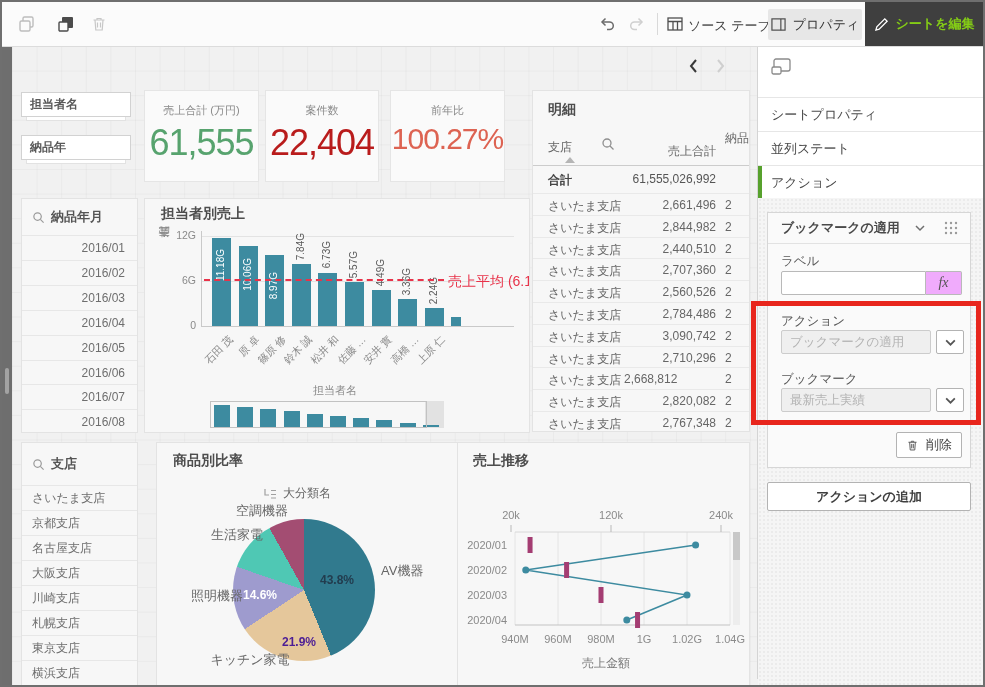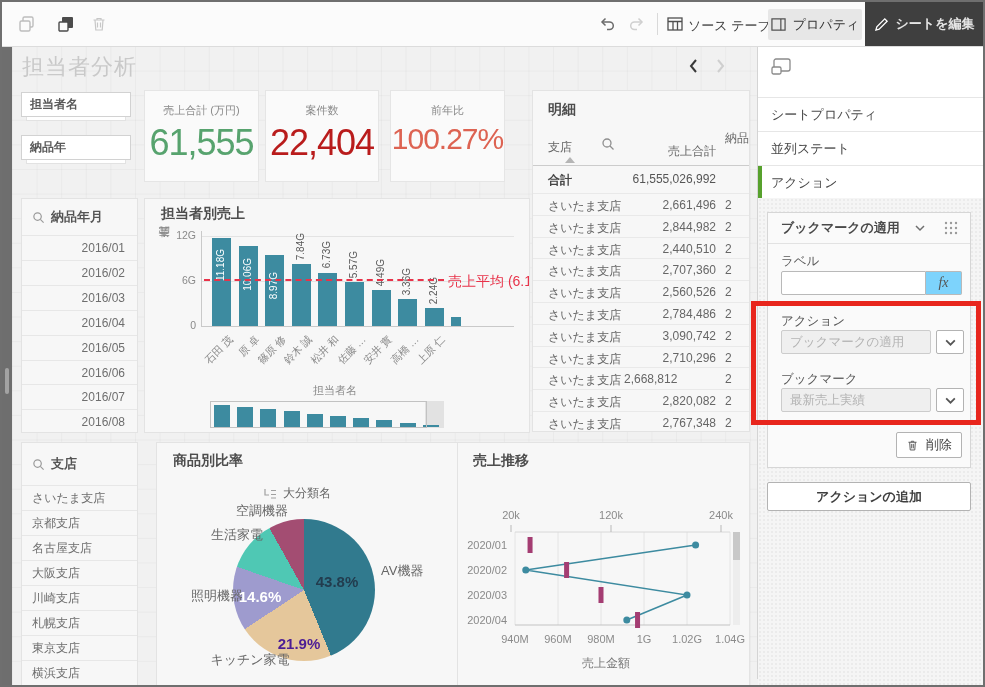--- a/index.html
+++ b/index.html
@@ -6,21 +6,21 @@
   body{font-family:"Liberation Sans","DejaVu Sans",sans-serif;color:#595959;}
   #window{position:relative;width:985px;height:687px;border:2px solid #6f6f6f;box-sizing:border-box;background:#f1f1f1;overflow:hidden;}
   .abs{position:absolute;}
   
   #toolbar{position:absolute;left:0;top:0;width:981px;height:44px;background:#fbfbfb;border-bottom:1px solid #dcdcdc;z-index:5;}
   .tb-icon{position:absolute;width:18px;height:18px;top:13px;}
   .tb-divider{position:absolute;top:11px;width:1px;height:22px;background:#d9d9d9;}
   .tb-label{position:absolute;top:15px;font-size:13px;color:#3f3f3f;white-space:nowrap;}
   .tb-btn{position:absolute;display:flex;align-items:center;justify-content:center;gap:7px;font-size:13px;}
   #btn-props{left:766px;top:7px;width:94px;height:31px;background:#e7e7e7;border-radius:2px;color:#333;}
-  #btn-edit{left:863px;top:0;width:118px;height:44px;background:#3f3f3f;color:#e5e5e5;font-weight:bold;}
+  #btn-edit{left:863px;top:0;width:118px;height:44px;background:#3f3f3f;color:#84cc16;font-weight:bold;}
   
   #left-strip{position:absolute;left:0;top:44px;width:10px;height:641px;background:#6e6e6e;}
   #left-strip .handle{position:absolute;left:3px;top:322px;width:4px;height:26px;background:#a3a3a3;border-radius:2px;}
   #main{position:absolute;left:10px;top:44px;width:745px;height:641px;background:#f1f1f1;
     background-image:linear-gradient(to right,rgba(0,0,0,.032) 1px,transparent 1px),linear-gradient(to bottom,rgba(0,0,0,.032) 1px,transparent 1px);
     background-size:24.6px 24.6px;overflow:hidden;}
   #sheet-title{position:absolute;left:10px;top:6px;font-size:22px;color:#c9c9c9;letter-spacing:1px;}
   .panel{position:absolute;background:#f7f7f7;border:1px solid #e3e3e3;box-sizing:border-box;overflow:hidden;}
   .panel-title{position:absolute;font-size:14px;font-weight:bold;color:#4d4d4d;white-space:nowrap;}
   
@@ -47,37 +47,37 @@
   .refline{position:absolute;height:0;border-top:2px dashed #e8334a;}
   .reflabel{position:absolute;font-size:14px;color:#e8334a;white-space:nowrap;}
   .axis-title{position:absolute;font-size:11px;color:#8a8a8a;}
   #bar-nav{position:absolute;left:65px;top:202px;width:234px;height:27px;}
   #bar-nav .zone{position:absolute;right:0;top:0;width:19px;height:100%;background:#e2e2e2;}
   #bar-nav .sel{position:absolute;left:0;top:0;width:215px;height:25px;border:1px solid #c2c2c2;}
   .mini-bar{position:absolute;bottom:1px;width:16px;background:#3d8ba0;}
   
   #pie{position:absolute;left:76px;top:76px;width:142px;height:142px;border-radius:50%;}
   .pie-label{position:absolute;font-size:13px;color:#666;white-space:nowrap;}
-  .pie-pct{position:absolute;font-size:15px;font-weight:bold;text-align:center;}
+  .pie-pct{position:absolute;font-size:12px;font-weight:bold;text-align:center;}
   
   .sc-text{position:absolute;font-size:11px;color:#8a8a8a;white-space:nowrap;}
   
   #right-panel{position:absolute;left:755px;top:44px;width:226px;height:633px;background:#fff;border-left:1px solid #d4d4d4;box-sizing:border-box;}
   #rp-lower{position:absolute;left:0;top:152px;width:100%;height:489px;background:#f5f5f5;
     background-image:radial-gradient(rgba(0,0,0,.04) 1px,transparent 1px);background-size:4px 4px;}
   .rp-row{position:relative;height:33px;border-bottom:1px solid #e6e6e6;font-size:13px;color:#4a4a4a;display:flex;align-items:center;padding-left:13px;}
   .rp-row.active{border-left:4px solid #57a12d;padding-left:9px;}
   #rp-card{position:absolute;left:9px;top:14px;width:204px;height:256px;background:#fafafa;border:1px solid #d6d6d6;box-sizing:border-box;}
   .card-header{position:relative;height:30px;border-bottom:1px solid #e2e2e2;font-size:13px;font-weight:bold;color:#4a4a4a;line-height:30px;padding-left:13px;}
   .fld-label{position:absolute;left:13px;font-size:12.5px;color:#595959;}
   .txt-input{position:absolute;left:13px;height:24px;background:#fff;border:1px solid #b9b9b9;border-radius:2px 0 0 2px;box-sizing:border-box;}
   .txt-disabled{position:absolute;left:13px;width:150px;height:24px;background:#efefef;border:1px solid #cccccc;border-radius:2px;box-sizing:border-box;
     font-size:12.5px;color:#b3b3b3;line-height:22px;padding-left:8px;overflow:hidden;white-space:nowrap;}
   .dd-btn{position:absolute;height:24px;width:28px;background:#fff;border:1px solid #b3b3b3;border-radius:2px;box-sizing:border-box;display:flex;align-items:center;justify-content:center;}
-  .fx-btn{position:absolute;height:24px;width:36px;background:#7dd3fc;border:1px solid #b9b9b9;border-left:none;border-radius:0 2px 2px 0;box-sizing:border-box;
+  .fx-btn{position:absolute;height:24px;width:36px;background:#f0abfc;border:1px solid #b9b9b9;border-left:none;border-radius:0 2px 2px 0;box-sizing:border-box;
     text-align:center;line-height:22px;font-family:"Liberation Serif",serif;font-style:italic;font-size:14px;color:#555;}
   .btn{position:absolute;background:#fff;border:1px solid #b3b3b3;border-radius:2px;box-sizing:border-box;font-size:13px;color:#3f3f3f;
     display:flex;align-items:center;justify-content:center;gap:7px;}
   #red-annotation{position:absolute;left:749px;top:299px;width:230px;height:124px;border:5px solid #e8261d;box-sizing:border-box;z-index:50;pointer-events:none;}
   svg{display:block;}
 </style>
 </head>
 <body>
 
 <div id="window">
@@ -137,21 +137,20 @@
         </span>
       <span>シートを編集</span>
     </div>
   </div>
 
   <div id="left-strip">
       <div class="handle"></div>
     </div>
 
   <div id="main">
-    <div id="sheet-title">担当者分析</div>
     <span class="abs" style="left:674px;top:12px">
       <svg width="16" height="16" viewBox="0 0 16 16">
           <path d="M10 2 5 8l5 6" fill="none" stroke="#3a3a3a" stroke-width="2"></path>
         </svg>
       </span>
     <span class="abs" style="left:700px;top:12px">
       <svg width="16" height="16" viewBox="0 0 16 16">
           <path d="M6 2l5 6-5 6" fill="none" stroke="#cfcfcf" stroke-width="2"></path>
         </svg>
       </span>

